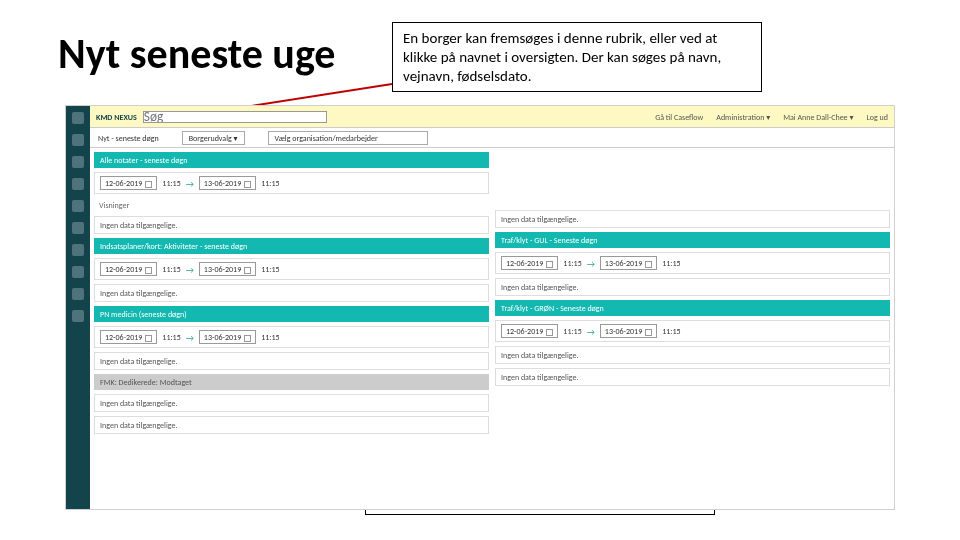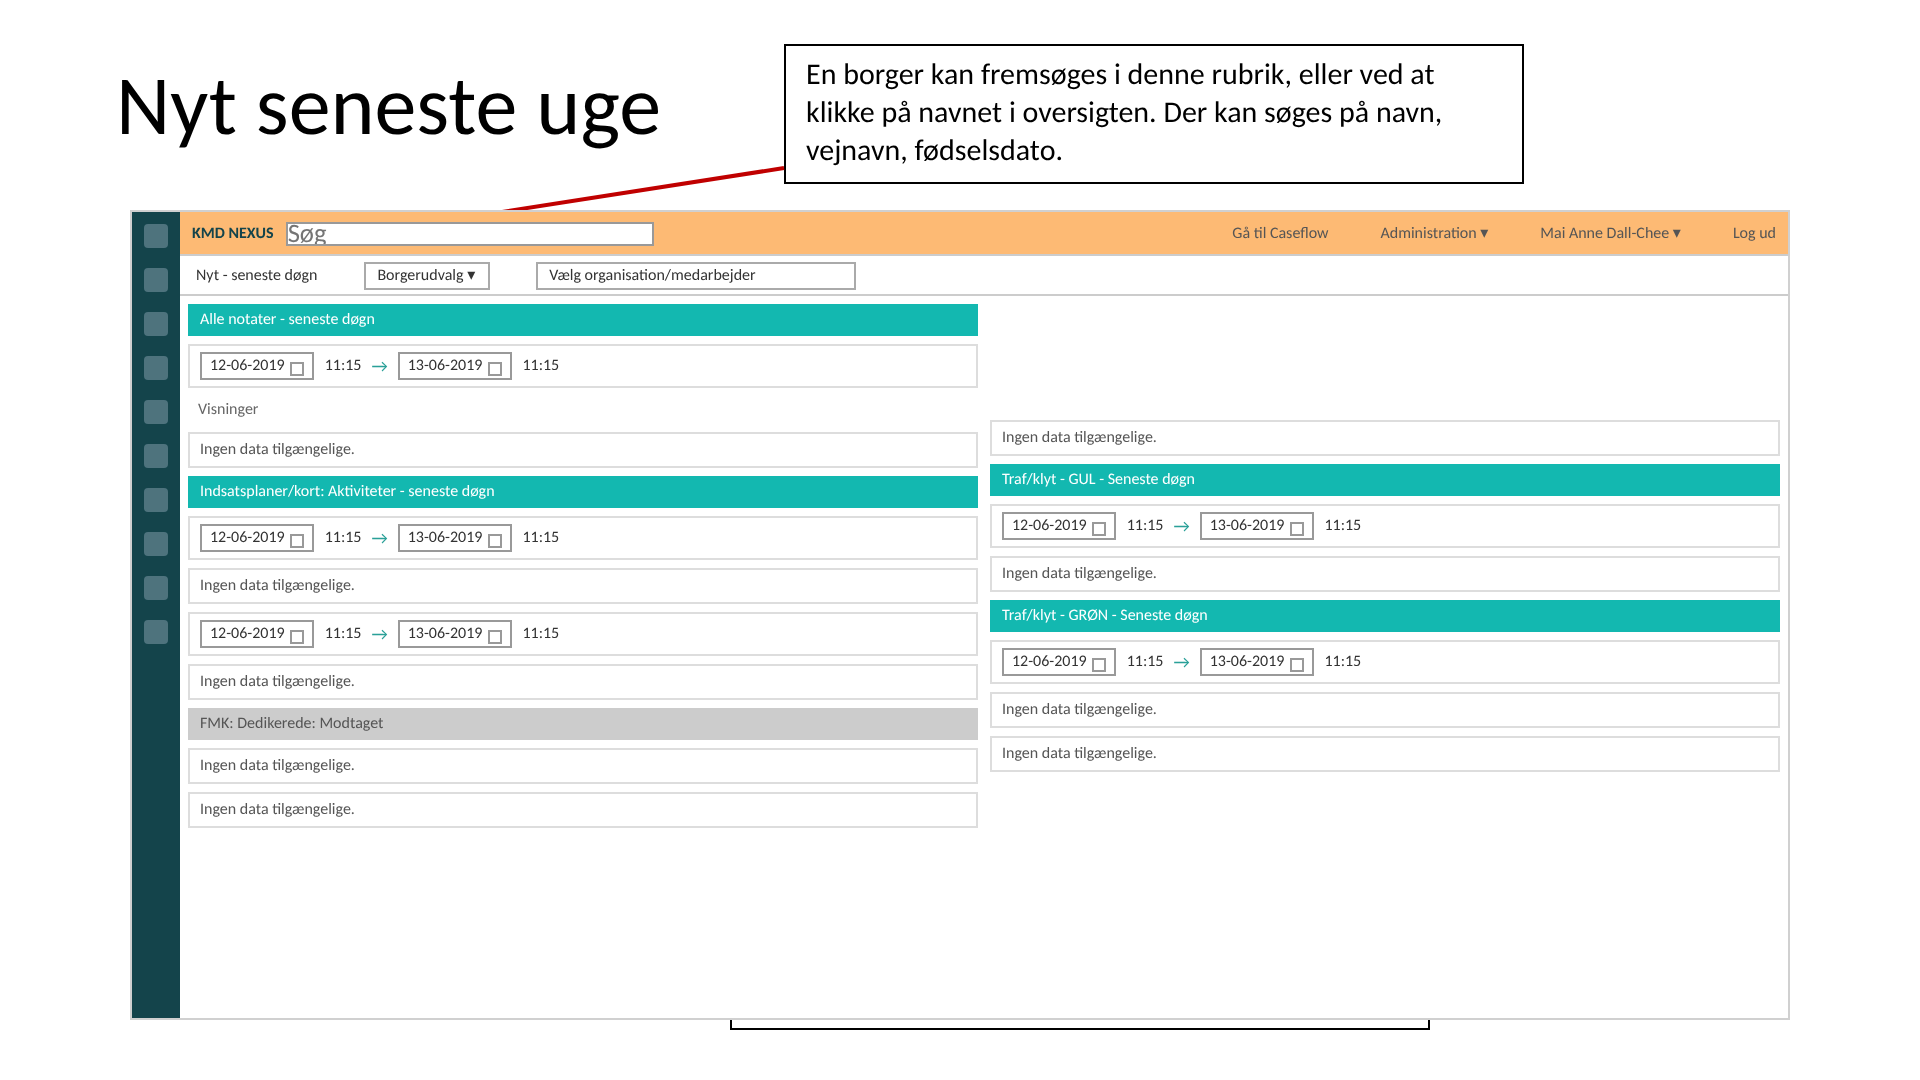--- a/index.html
+++ b/index.html
@@ -1,30 +1,30 @@
 <!DOCTYPE html>
 <html><head>
 <meta charset="utf-8">
 <style>
   *{box-sizing:border-box;margin:0;padding:0;font-family:Calibri,Arial,sans-serif}
   body{width:960px;height:540px;background:#fff;position:relative;overflow:hidden}
-  .slide-title{position:absolute;left:58px;top:28px;font-size:42px;font-weight:400;color:#000}
+  .slide-title{position:absolute;left:58px;top:28px;font-size:42px;font-weight:700;color:#000}
   .callout{position:absolute;border:1.5px solid #000;background:#fff;padding:6px 10px;font-size:15px;line-height:1.25}
   .c1{left:392px;top:22px;width:370px}
   .c2{left:392px;top:153px;width:350px}
   .c3{left:365px;top:463px;width:350px}
   svg.arrow{position:absolute;pointer-events:none}
   
   .shot{position:absolute;left:65px;top:105px;width:830px;height:405px;background:#fff;border:1px solid #d0d0d0;overflow:hidden}
   .sidebar{position:absolute;left:0;top:0;width:24px;height:100%;background:#14444b;display:flex;flex-direction:column;align-items:center;gap:10px;padding-top:6px}
   .sidebar i{width:12px;height:12px;background:#bcd;opacity:.35;border-radius:2px}
-  .topbar{position:absolute;left:24px;top:0;right:0;height:22px;background:#fdba74;border-bottom:1px solid #ccc;display:flex;align-items:center;gap:6px;padding:0 6px;font-size:8px;color:#555}
+  .topbar{position:absolute;left:24px;top:0;right:0;height:22px;background:#fef9c3;border-bottom:1px solid #ccc;display:flex;align-items:center;gap:6px;padding:0 6px;font-size:8px;color:#555}
   .logo{font-size:8px;color:#14444b;font-weight:700}
   .search{width:184px;height:12px;border:1px solid #999;background:#fff}
-  .topright{margin-left:auto;display:flex;gap:26px}
+  .topright{margin-left:auto;display:flex;gap:13px}
   .subbar{position:absolute;left:24px;top:22px;right:0;height:20px;background:#fff;border-bottom:1px solid #ccc;display:flex;align-items:center;gap:23px;padding:0 8px;font-size:8px;color:#333}
   .sel{border:1px solid #aaa;padding:1px 6px;font-size:8px;background:#fff;display:flex;align-items:center;gap:4px}
   .content{position:absolute;left:24px;top:42px;right:0;bottom:0;display:flex;gap:6px;padding:4px}
   .col{flex:1;display:flex;flex-direction:column;gap:4px}
   .panel-hdr{background:#13b8b0;color:#fff;font-size:8px;padding:3px 6px}
   .panel-body{background:#fff;border:1px solid #ddd;padding:3px 5px;font-size:8px;color:#555}
   .daterow{display:flex;gap:5px;align-items:center;font-size:8px;color:#333;padding:3px 5px;background:#fff;border:1px solid #ddd}
   .dbox{border:1px solid #999;padding:1px 4px;background:#fff;display:flex;align-items:flex-end;gap:3px}
   .cal{width:7px;height:7px;border:1px solid #999}
   .arrw{font-size:9px;color:#2aa098}
@@ -118,20 +118,21 @@
         <span>11:15</span>
         <span class="arrw">→</span>
         <span class="dbox">
             <span>13-06-2019</span>
             <span class="cal"></span>
           </span>
         <span>11:15</span>
       </div>
       <div class="panel-body">Ingen data tilgængelige.</div>
 
+      <div class="panel-hdr">PN medicin (seneste døgn)</div>
       <div class="daterow">
         <span class="dbox">
             <span>12-06-2019</span>
             <span class="cal"></span>
           </span>
         <span>11:15</span>
         <span class="arrw">→</span>
         <span class="dbox">
             <span>13-06-2019</span>
             <span class="cal"></span>

